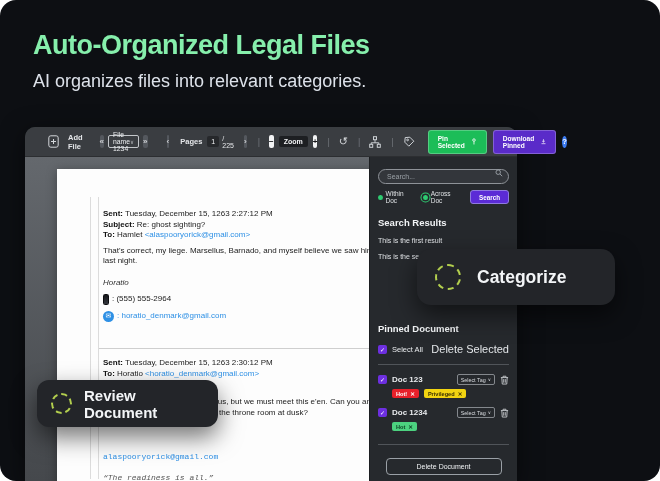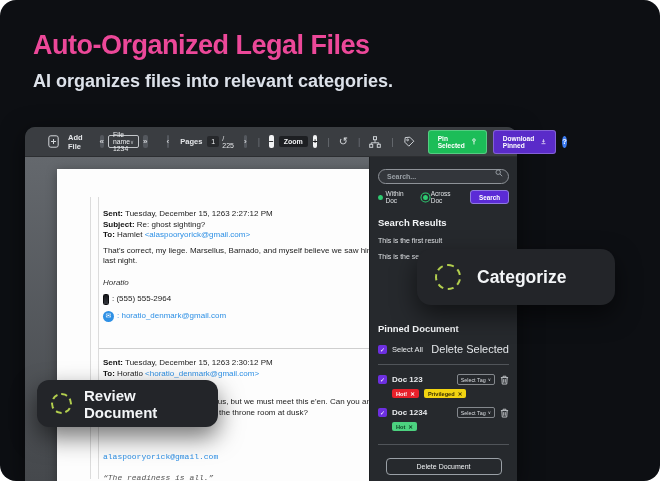--- a/index.html
+++ b/index.html
@@ -1,22 +1,22 @@
 <!DOCTYPE html>
 <html><head>
 <meta charset="utf-8">
 <style>
   * { margin:0; padding:0; box-sizing:border-box; }
   body { background:#ffffff; font-family:"Liberation Sans", sans-serif; width:660px; height:481px; }
   .stage { position:relative; width:660px; height:481px; background:#0d0f13; border-radius:16px; overflow:hidden; }
 
   
   .hero { position:absolute; left:33px; top:30px; }
-  .hero h1 { color:#ec4899; font-size:27px; font-weight:700; letter-spacing:-0.5px; }
-  .hero p { color:#dde2ea; font-size:18px; font-weight:700; margin-top:10px; }
+  .hero h1 { color:#86efac; font-size:27px; font-weight:700; letter-spacing:-0.5px; }
+  .hero p { color:#dde2ea; font-size:18px; font-weight:400; margin-top:10px; }
 
   
   .app { position:absolute; left:25px; top:127px; width:492px; bottom:0; background:#2b2e32; border-radius:10px 10px 0 0; box-shadow:0 6px 24px rgba(0,0,0,.5); }
 
   
   .toolbar { display:flex; align-items:center; height:30px; background:#3a3d41; border-radius:10px 10px 0 0; border-bottom:1px solid #2c2e31; color:#e4e6e9; font-size:7.5px; }
   .logo { width:15px; height:15px; border-radius:50%; margin-left:11px; background:conic-gradient(from 230deg, #ffffff 0 22deg, #4f46c8 22deg 120deg, #15325c 120deg 190deg, #116a4e 190deg 260deg, #35b271 260deg 330deg, #8adfa9 330deg 360deg); }
   .tb-label { font-weight:700; }
   .tb-sq { width:13px; height:13px; border-radius:2px; background:#54585e; color:#e9ebee; display:flex; align-items:center; justify-content:center; font-size:8px; line-height:1; cursor:default; }
   .tb-sq.light { background:#f2f3f4; color:#17181a; font-weight:700; }
@@ -44,21 +44,21 @@
   .phone-ic { width:6px; height:11px; background:linear-gradient(#14161a,#33363c); border-radius:1.5px; border:1px solid #0c0d10; }
   .mail-ic { width:11px; height:11px; border-radius:50%; background:#2e90e5; color:#fff; font-size:7px; display:flex; align-items:center; justify-content:center; }
   .divider { height:1px; background:#cfcfcf; margin:26px 0 9px -4px; }
   .indent { padding-left:88px; margin-top:18px; }
   .foot { margin-top:34px;font-family:Liberation Mono, monospace; }
   .quote { font-style:italic; color:#555; margin-top:10px; }
 
   
   .sidebar { width:148px; background:#26292d; border-left:1px solid #1c1e21; padding:8px 8px 0 8px; color:#e8eaed; }
   .search-wrap { position:relative; }
-  .search-input { width:100%; height:15px; background:#33363b; border:1px solid #8e9298; border-radius:8px; color:#e8eaed; font-size:7px; padding:0 18px 0 8px; outline:none;font-weight:bold; }
+  .search-input { width:100%; height:15px; background:#33363b; border:1px solid #8e9298; border-radius:8px; color:#e8eaed; font-size:7px; padding:0 18px 0 8px; outline:none; }
   .search-input::placeholder { color:#9aa0a6; }
   .mag { position:absolute; right:6px; top:4px; }
   .opt-row { display:flex; align-items:center; margin-top:6px; font-size:6.5px; color:#dfe2e5; }
   .radio { width:5px; height:5px; border-radius:50%; background:#2ecc71; margin-right:3px; }
   .radio.sel { box-shadow:0 0 0 1.5px #26292d, 0 0 0 2.5px #2ecc71; }
   .opt { display:flex; align-items:center; margin-right:9px; }
   .search-btn { margin-left:auto; color:#fff; font-size:6.3px; font-weight:700; padding:2.5px 8px; border-radius:3px; border:1px solid #8f7ae0; }
   .sec-title { font-size:9.5px; font-weight:700; color:#f2f4f6; }
   .results-title { margin-top:13px; }
   .result { font-size:7px; color:#dfe2e5; margin-top:9px; }

